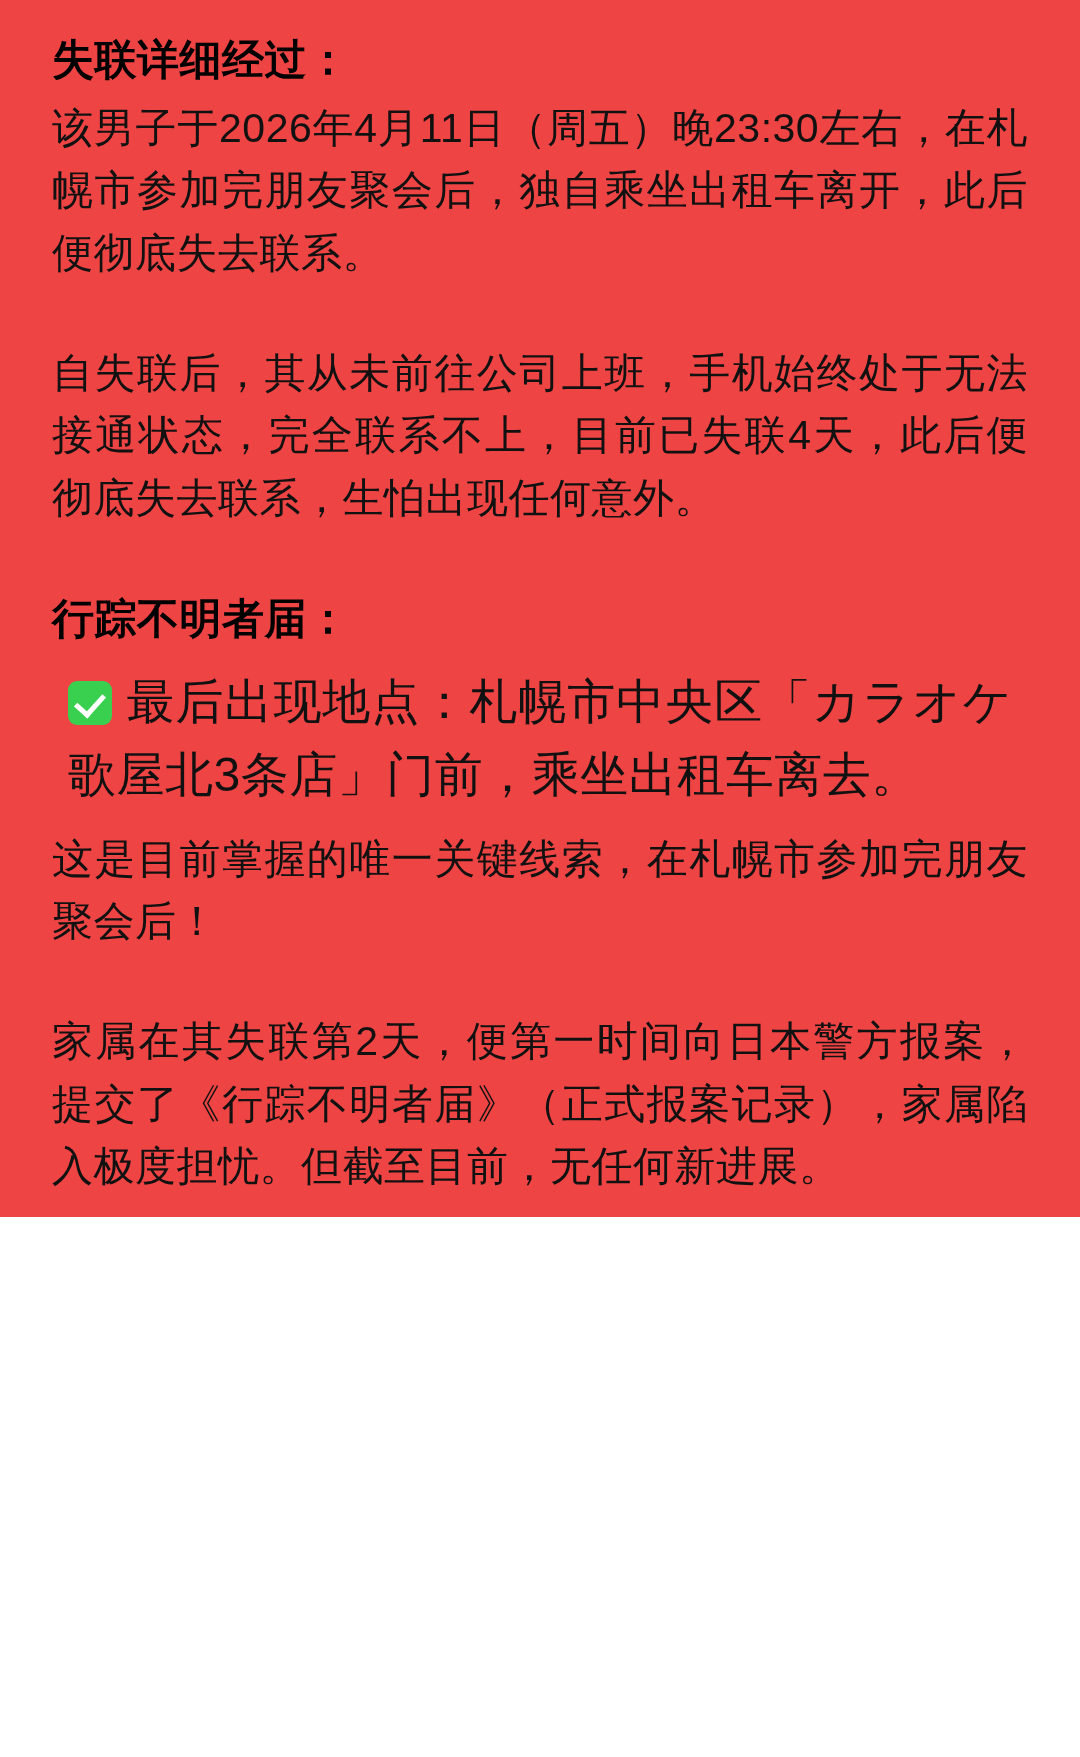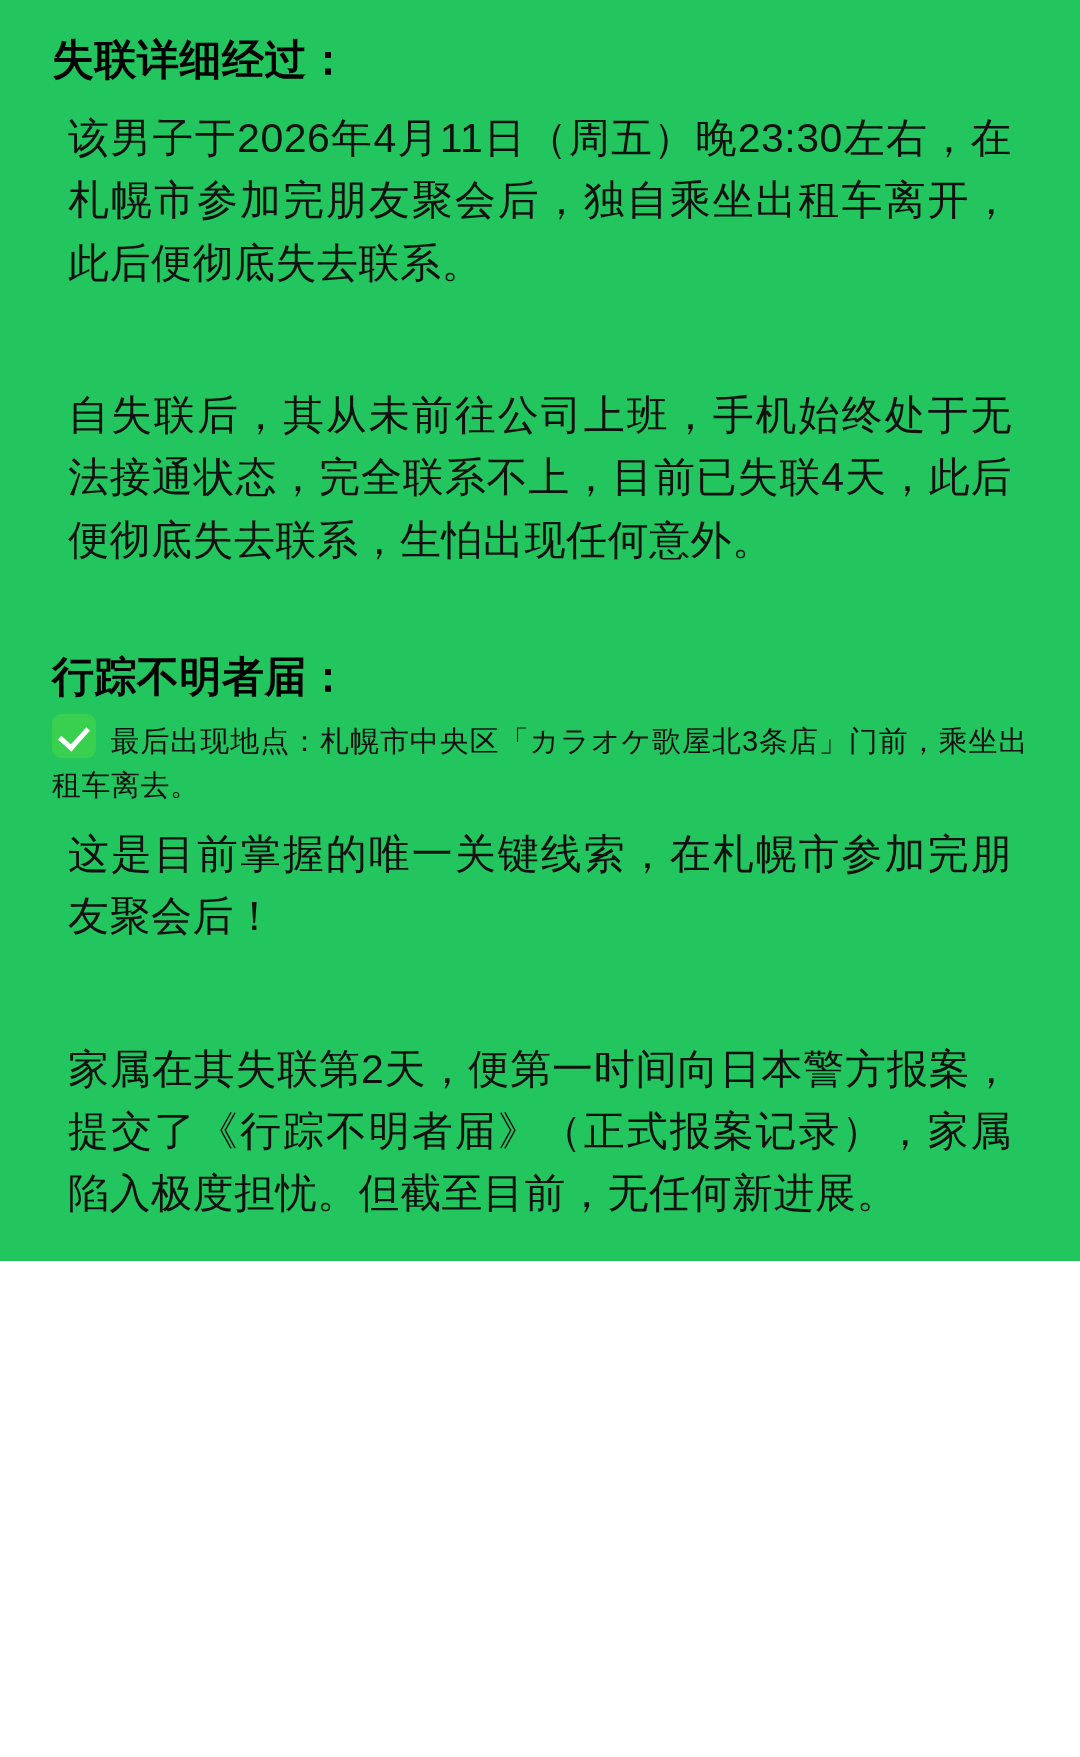--- a/index.html
+++ b/index.html
@@ -11,48 +11,48 @@
     width: 1080px;
     min-height: 1757px;
     font-family: "Liberation Sans", "DejaVu Sans", sans-serif;
     color: #0d0d0d;
     -webkit-font-smoothing: antialiased;
   }
   .page {
     width: 1080px;
     box-sizing: border-box;
     padding: 28px 52px 20px 52px;
-    background: #22c55e;
+    background: #ef4444;
   }
   .heading {
     font-size: 42px;
     font-weight: bold;
     line-height: 1.5;
     letter-spacing: 0.5px;
     margin: 0 0 6px 0;
     color: #000000;
   }
   .para {
     font-size: 41px;
     line-height: 1.52;
     letter-spacing: 0.5px;
-    margin: 16px;
+    margin: 0;
     color: #111111;
     text-align: justify;
     text-justify: inter-ideograph;
   }
   .spacer-lg {
     height: 58px;
   }
   .bullet-row {
-    font-size: 29px;
+    font-size: 48px;
     line-height: 1.52;
     letter-spacing: 0.5px;
     color: #111111;
-    margin: 0;
+    margin: 16px;
     text-align: justify;
     text-justify: inter-ideograph;
   }
   .check-icon {
     display: inline-block;
     width: 44px;
     height: 44px;
     border-radius: 9px;
     background: #39cf4f;
     position: relative;

